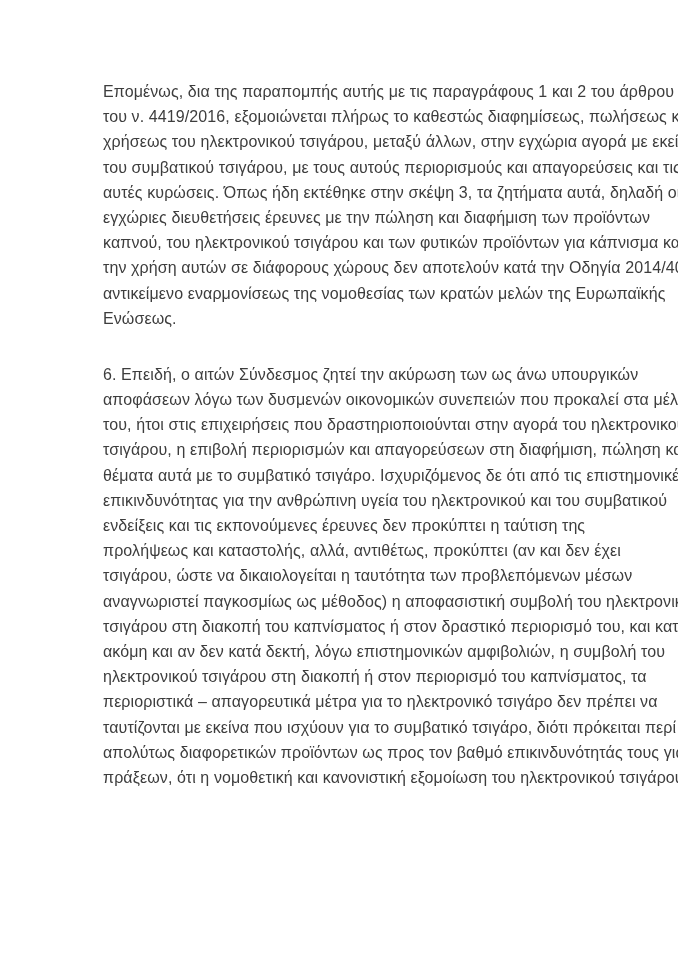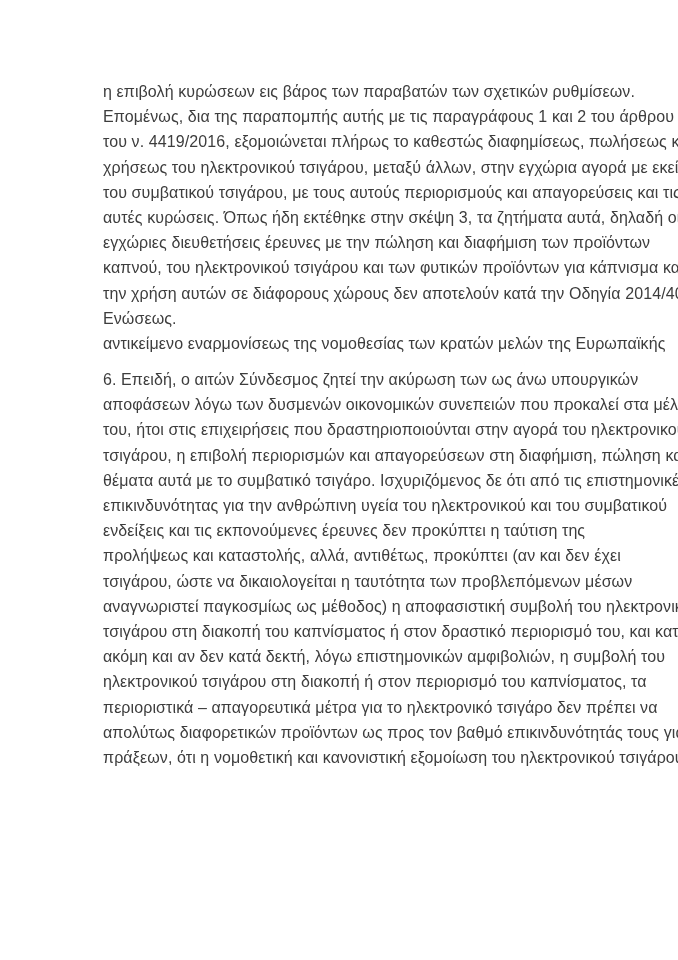--- a/index.html
+++ b/index.html
@@ -20,56 +20,56 @@
     left: 103px;
     top: 79px;
     width: 486px;
     color: #3d3d3d;
     font-size: 16px;
     line-height: 25.2px;
     letter-spacing: 0.1px;
     text-align: left;
   }
   .paragraph { margin: 0; padding: 0; }
-  .paragraph + .paragraph { margin-top: 11px; }
+  .paragraph + .paragraph { margin-top: 31px; }
   .line {
     white-space: nowrap;
     height: 25.2px;
   }
 </style>
 </head>
 <body>
 
 <div class="page">
   <div class="text-block" style="color: rgb(61, 61, 61);">
       <div class="paragraph">
-        <div class="line">η επιβολή κυρώσεων εις βάρος των παραβατών των σχετικών ρυθμίσεων.</div>
         <div class="line">Επομένως, δια της παραπομπής αυτής με τις παραγράφους 1 και 2 του άρθρου 24</div>
         <div class="line">του ν. 4419/2016, εξομοιώνεται πλήρως το καθεστώς διαφημίσεως, πωλήσεως και</div>
         <div class="line">χρήσεως του ηλεκτρονικού τσιγάρου, μεταξύ άλλων, στην εγχώρια αγορά με εκείνο</div>
         <div class="line">του συμβατικού τσιγάρου, με τους αυτούς περιορισμούς και απαγορεύσεις και τις</div>
         <div class="line">αυτές κυρώσεις. Όπως ήδη εκτέθηκε στην σκέψη 3, τα ζητήματα αυτά, δηλαδή οι</div>
         <div class="line">εγχώριες διευθετήσεις έρευνες με την πώληση και διαφήμιση των προϊόντων</div>
         <div class="line">καπνού, του ηλεκτρονικού τσιγάρου και των φυτικών προϊόντων για κάπνισμα και</div>
         <div class="line">την χρήση αυτών σε διάφορους χώρους δεν αποτελούν κατά την Οδηγία 2014/40</div>
+        <div class="line">αντικείμενο εναρμονίσεως της νομοθεσίας των κρατών μελών της Ευρωπαϊκής</div>
         <div class="line">Ενώσεως.</div>
-        <div class="line">αντικείμενο εναρμονίσεως της νομοθεσίας των κρατών μελών της Ευρωπαϊκής</div>
       </div>
       <div class="paragraph">
         <div class="line">6. Επειδή, ο αιτών Σύνδεσμος ζητεί την ακύρωση των ως άνω υπουργικών</div>
         <div class="line">αποφάσεων λόγω των δυσμενών οικονομικών συνεπειών που προκαλεί στα μέλη</div>
         <div class="line">του, ήτοι στις επιχειρήσεις που δραστηριοποιούνται στην αγορά του ηλεκτρονικού</div>
         <div class="line">τσιγάρου, η επιβολή περιορισμών και απαγορεύσεων στη διαφήμιση, πώληση και</div>
         <div class="line">θέματα αυτά με το συμβατικό τσιγάρο. Ισχυριζόμενος δε ότι από τις επιστημονικές</div>
         <div class="line">επικινδυνότητας για την ανθρώπινη υγεία του ηλεκτρονικού και του συμβατικού</div>
         <div class="line">ενδείξεις και τις εκπονούμενες έρευνες δεν προκύπτει η ταύτιση της</div>
         <div class="line">προλήψεως και καταστολής, αλλά, αντιθέτως, προκύπτει (αν και δεν έχει</div>
         <div class="line">τσιγάρου, ώστε να δικαιολογείται η ταυτότητα των προβλεπόμενων μέσων</div>
         <div class="line">αναγνωριστεί παγκοσμίως ως μέθοδος) η αποφασιστική συμβολή του ηλεκτρονικού</div>
         <div class="line">τσιγάρου στη διακοπή του καπνίσματος ή στον δραστικό περιορισμό του, και κατ’</div>
         <div class="line">ακόμη και αν δεν κατά δεκτή, λόγω επιστημονικών αμφιβολιών, η συμβολή του</div>
         <div class="line">ηλεκτρονικού τσιγάρου στη διακοπή ή στον περιορισμό του καπνίσματος, τα</div>
         <div class="line">περιοριστικά – απαγορευτικά μέτρα για το ηλεκτρονικό τσιγάρο δεν πρέπει να</div>
+        <div class="line">ταυτίζονται με εκείνα που ισχύουν για το συμβατικό τσιγάρο, διότι πρόκειται περί</div>
         <div class="line">απολύτως διαφορετικών προϊόντων ως προς τον βαθμό επικινδυνότητάς τους για</div>
         <div class="line">πράξεων, ότι η νομοθετική και κανονιστική εξομοίωση του ηλεκτρονικού τσιγάρου</div>
       </div>
     </div>
 </div>
 
 </body></html>

